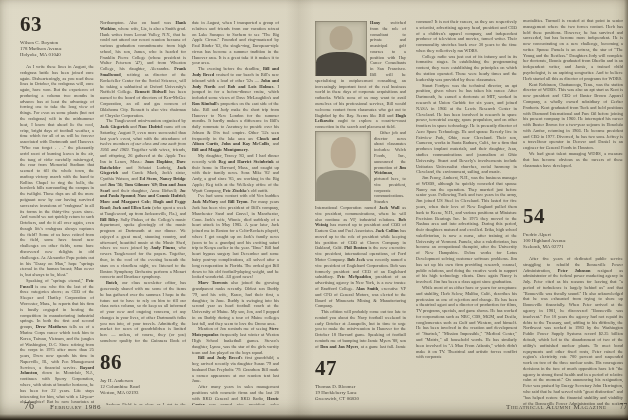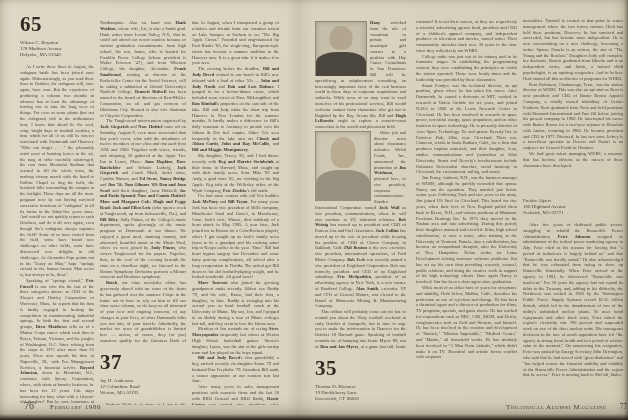--- a/index.html
+++ b/index.html
@@ -50,37 +50,37 @@
 </style>
 </head>
 <body>
 
 <div class="scan">
   <div class="gutter"></div>
 
   <div>
       <div class="col c1">
         <div class="clip" style="height: 392px;">
-          <div class="year">65</div>
+          <div class="year">63</div>
           <div class="addr">
             <div>Wilson C. Boynton</div>
             <div>178 Madison Avenue</div>
             <div>Holyoke, MA 01040</div>
           </div>
           <p class="para">As I write these lines in August, the crabgrass battle has been joined once again. Dishearteningly, as you read these lines in October, the crabgrass will, once again, have won. But the experience of producing a column two months in advance has at least the advantage of forcing one to take the long view of things. For even as some plants (but not the crabgrass) wilt in the midsummer heat, I know that ahead lie the cool, crisp, bright days of football weather, a time which for all of us will be forever associated with Dartmouth and Hanover. "Who can forget . . ." the pleasantly acrid scent of burning leaves in the air, the tang of cider carefully raisin-aged, the roar from Memorial Stadium that seemed to fill the whole town, the madcap victory march with the band to Rollins Chapel to ring the bells, the hemlock hills surrounding the campus in the twilight. Those days are all the more poignant now by our having survived successive invasions of "crabgrass" in all its forms in the thirty-five years since. And would we not quickly return to such Octobers, and do it all over again, even though life's crabgrass always captures the field? Some of us have retired from the field, some have found new challenges on other fields, some have discovered new delights in old challenges. As Alexander Pope points out in his "Essay on Man," hope "springs eternal in the human breast; Man never is, but always to be, blest."</p>
           <p class="para">Speaking of "springs eternal," <b>Pete Fussell</b> is one who fits the last of the three categories above; as CEO of the Sleeper and Hartley Corporation of Worcester, Mass., he reports that his firm is busily engaged in besting the competition in manufacturing industrial springs. In both the first and second groups, <b>Drew Matthews</b> tells us of a Marine Corps career which took him to Korea, Taiwan, Vietnam, and the jungles of Washington, D.C. Since retiring from the corps in 1975 after more than 25 years, Drew now spends his time in Naperville, Ill., with Pen Management Services, a financial service. <b>Bayard Johnston</b>, down in Montclair, N.J., continues with Sperry Corporation, where, with stints at broader horizons, he has been for 22 years. Life stays interesting for him, what with a 14-year-old daughter! But he now luxuriates at Lake Winnipesaukee in August, while at home he makes fine, technically demanding recordings of many musical functions at Rutgers University. , though thinking of retiring, continues in his 25th year to teach social studies so well at the high school in Lexington, Mass., that he has been honored with the DeMolay Annual Exemplary Teacher Award.  writes that he no longer has a six-hour commute now that he operates out of his home in Medfield. Last November,  married a 1961 Smith graduate, Martha Grace, while at her 25th reunion this spring in</p>
         </div>
       </div>
       <div class="col c2">
         <div class="clip" style="height: 324px;">
           <p class="para cont">Northampton. Also on hand was <b>Hank Watkins</b>, whose wife, Liz, is also a Smith grad. Hank writes from Locust Valley, N.Y., that he could not attend our recent reunion because of various graduation commitments: from high school, his son, James, who is headed for Franklin Pierce College (whose president is Walter Peterson '47), and from Wheaton College, his daughter, Alexandra. <b>Frank Smallwood</b>, retiring as director of the Rockefeller Center for the Social Sciences, will be taking a sabbatical at Oxford University's Nuffield College. <b>Bennett Bidwell</b> has been named to the board of directors of Kerr-McGee Corporation, an oil and gas concern of Oklahoma City. Bennett is also vice chairman of Chrysler Corporation.</p>
           <p class="para">The Tanglewood mini-reunion organized by <b>Jack Giegerich</b> and <b>Nase Hufriel</b> came off on Saturday, August 9, even more successful than last year's event, what with the attendance of twelve members <i>of our class and one each from 1956 and 1969.</i> Together with wives, friends, and offspring, 26 gathered at the Apple Tree Inn in Lenox, Mass.: <b>Joan Hopkins</b>, <b>Dave Batchelder</b> and Schatzi Ludwig, <b>Jack Giegerich</b> and Carole Mack, Jack's sister, Cynthia Watson, and <b>Ed Stern</b>, <b>Nancy Bridge</b> and <b>Jim '56</b>; <b>Tom Gilmore '69</b>; <b>Don and Joan Searl</b> and their daughter, Anne Bidwell; <b>Joe and Paula Spound</b>; <b>Nase and Connie Hufriel</b>; <b>Marc and Margaret Cole</b>; <b>Hugh and Peggy Read</b>; <b>Jack and Ellen Lotz</b> (who spent a week at Tanglewood, up from Jacksonville, Fla.), and <b>Bill Riley</b>. Sally Pinkas, of the College's music department, spoke glowingly of the music program at Dartmouth at our dinner. We enjoyed a great meal, stunning country, and afterward, beautiful music at the Music Shed, where we were joined by <b>Andy Pincus</b>, who covers Tanglewood for the papers. Together, then, in the cool of the evening beneath the stars on a cloudless night, we listened to the Boston Symphony Orchestra perform a Mozart concerto and Bruckner symphony.</p>
           <p class="para"><b>Butch</b>, our class newsletter editor, has generously shared with me some of the items he has gathered over the summer. I hope in the future not to have to rely on him to fill our class notes column, so do keep us all informed of your new and ongoing concerns, of any changes in your lives, of other Dartmouth folks you run into, of your travels. Admittedly, the market for news of grandchildren is limited here — unless, of course, they (or you) somehow qualify for the Guinness Book of World Records.</p>
         </div>
-        <div class="year">37</div>
+        <div class="year">86</div>
         <div class="addr">
           <div>Jay H. Anderson</div>
           <div>12 Columbine Road</div>
           <div>Weston, MA 02193</div>
         </div>
         <p class="para">Sachem Field is as close as I got to the  office on the deadline</p>
       </div>
       <div class="col c3">
         <div class="clip" style="height: 385px;">
           <p class="para cont">date in August, when I transported a group of relatives and friends from our vacation retreat on Lake Sunapee to Sachem to see "The Big Apple Circus." Founded and ring-mastered by Paul Binder '63, the single-ring, European-style circus has become a summer tradition in the Hanover area. It is a great take if it makes it to your area.</p>
@@ -92,21 +92,21 @@
           <p class="para"><b>Bill and Judy Breed</b>'s first grandchild, a boy, arrived recently via daughter Susan '79 and husband Dan Freyholtz '79. Grandson Bill made a cameo appearance at our reunion tent last June.</p>
           <p class="para">After many years in sales management positions with cosmetic firms and the last 20 with RKO General and RKO Radio, <b>Howie Carter</b> was named vice president, sales manager, eastern region, of New York-based Radio P Records. </p>
         </div>
       </div>
       <div class="col c4">
         <div class="clip" style="height: 330px;">
           <p class="para cont"><span class="photo v1" title="black-and-white head-and-shoulders portrait of a classmate in a dark suit" style="width: 52px; height: 55px;"></span><b>Hany</b> switched from the role of consultant to private and municipal golf courses to a position with Hay Career Consultants in San Francisco. Bill will be specializing in outplacement consulting, an increasingly important facet of the real business world in these days of corporate acquisitions and cutbacks. While none of us may want to avail ourselves of his professional services, Bill would welcome contact from classmates who get out to Baghdad by the Bay. Seems like Bill and <b>Hugh Lefkowitz</b> ought to explore a coast-to-coast connection in the search and placement field.</p>
           <p class="para"><span class="photo v2" title="black-and-white head-and-shoulders portrait of a smiling classmate in a light suit" style="width: 56px; height: 70px;"></span>Other job and director news about classmates includes: Welch Foods, Inc., announced the promotion of <b>Jim Weidman</b>, pictured here, to vice president, corporate communications. Standex International Corporation named <b>Jack Wall</b> as vice president, communications, where he will also continue as VP, industrial relations. <b>Bob Weinig</b> has moved up to president and COO of Eastern Gas and Fuel Associates. <b>Jack Collins</b> has moved up to the role of president while keeping his position of COO at Clorox Company in Oakland, Calif. <b>Phil Benton</b> is the new executive vice president, international operations, of Ford Motor Company. <b>Bob Jeck</b> was recently named a vice president of Englehard Corporation. Bob was formerly president and CEO of an Englehard subsidiary. <b>Pete McSpadden</b>, president of an advertising agency in New York, is a new trustee of Bradford College. <b>Alan Smith</b>, executive VP and CFO of General Motors, was elected to the Board of Minnesota Mining &amp; Manufacturing Company.</p>
           <p class="para">This edition will probably come out too late to remind you about the Navy football weekend in early October at Annapolis, but in time to urge you to make the mini-reunion in Hanover for the October 18 Harvard game. Speaking of football reminds me of bumping into Jamie Myers '88, son of <b>Don and Jan Myers</b>, at a game last fall. Jamie looked fine despite the back injury he suffered in a 1984 freshman football game. He had to pass up football in 1985, but hoped to be back on the field this fall. Jamie is serving this year as president of Theta Delt.</p>
         </div>
-        <div class="year">35</div>
+        <div class="year">47</div>
         <div class="addr">
           <div>Thomas D. Bloomer</div>
           <div>19 Huckleberry Lane</div>
           <div>Greenwich, CT 06830</div>
         </div>
       </div>
       <div class="col c5">
         <div class="clip" style="height: 386px;">
           <p class="para cont">common? It is not their careers, as they are respectively a scientist, advertising agency head, president and CEO of a children's apparel company, and independent producer of television and movies, turned writer. Their commonality stretches back over 30 years to the time when they collectively ran WDBS.</p>
           <p class="para">College radio was just out of its infancy and in its formative stages. In establishing the programming content, they were establishing the principles on which the station operated. Those were heady times and the leadership was provided by these classmates.</p>
@@ -114,20 +114,21 @@
           <p class="para">Jim Penny, Amherst, N.H., was the business manager of WDBS, although he quickly conceded that spouse Nancy ran the operation. They married just before senior year. Following Tuck and two years in the army, Jim joined US Steel in Cleveland. This lasted for five years, when their love of New England pulled them back to Keene, N.H., and various positions at Miniature Precision Bearings Inc. In 1975 they moved to the Nashua area and into advertising. During this period, their daughters matured and excelled. Erika, high school valedictorian, is now a nurse, after training at the University of Vermont. Pamela, also a valedictorian, has become an occupational therapist, after the University of New Hampshire. Debra works for Lotus Development solving customer software problems. Jim has set up his own firm providing research, counsel, public relations, and doing the creative work in support of his high technology clients. Once again Nancy is involved. Jim has been a class agent since graduation.</p>
           <p class="para">While most of us either have or yearn for acceptance and stability, Herb Selow, Malibu, Calif., describes his profession as one of rejection and change. He has been a theatrical agent and a director of production for films, TV programs, specials, and game shows. He has worked for corporations such as NBC, CBS, MGM, and Desilu, conglomerates such as Gulf and Western, and himself. He has been involved in the creation and development of "Startrek," "Mission Impossible," "Medical Center," and "Matrix," all household words. He has similarly been involved in "A Man From Atlantis," which didn't make it on TV. Theatrical and artistic forces conflict with corporate</p>
         </div>
       </div>
       <div class="col c6">
         <div class="clip" style="height: 180px;">
           <p class="para cont">mentalities. Turmoil is created at that point in senior management where the two forces contact. Herb has held these positions. However, he has survived and succeeded, but has become more independent. He is now concentrating on a new challenge, becoming a writer. Spouse Pamela is an actress, the star of "The Young and the Restless." Daughters Jody will complete her doctorate, Bonnie graduated from Oberlin and is an independent writer, and Jamie, a trained child psychologist, is an aspiring songwriter. And to believe Herb started all this as director of programs for WDBS.</p>
           <p class="para">Kent Robinson, Chattanooga, Tenn., was the station director of WDBS. This was also an apt start as Kent is now president and CEO of Buster Brown Apparel Company, a wholly owned subsidiary of Gerber Products. Kent graduated from Tuck and held positions with Diamond International and Pure Oil before joining his present company in 1960. He interrupted his career with Buster Brown for a two-year sojourn in Honolulu with Amfac, returning in 1966. He became president and CEO in 1977. Divorced, he has two sons. Jeffrey is a travel/tour operator in Denver and Daniel is an engineer for General Foods in Houston.</p>
           <p class="para">We had great talent managing WDBS, a measure that has become obvious as the careers of these classmates have developed.</p>
         </div>
+        <div class="year">54</div>
         <div class="addr">
           <div>Fredric Alpert</div>
           <div>100 Highland Avenue</div>
           <div>Seekonk, MA 02771</div>
         </div>
         <p class="para">After five years of dedicated public service struggling to rebuild the Bonneville Power Administration, <b>Peter Johnson</b> resigned as administrator of the federal power marketing agency in July. Peter cited as his reasons for leaving that "a period of turbulence is largely behind us" and that "Bonneville was fiscally sound." He also acknowledged that he was exhausted from trying to shore up Bonneville financially. When Peter arrived at the agency in 1981, he discovered "Bonneville was insolvent." For 10 years the agency had not repaid its debts to the Treasury, and, adding to his difficulty, the Northwest was socked in 1983 by the Washington Public Power Supply Systems record $2.25 billion default, which led to the abandonment of two of the utility's unfinished nuclear plants. To meet bond repayments and other fixed costs, Peter raised the region's electricity rate 700 percent and suspended work on two of the three nuclear units. His courageous decisions in the face of much opposition have left "the agency in strong fiscal health and in a period of relative calm at the moment." On announcing his resignation, Peter was praised by Energy Secretary John Herrington, who said that he had served with "great distinction" and "has helped restore the financial stability and viability of the Bonneville Power Administration and the region that he serves." Peter is moving back to McCall, Idaho.</p>
       </div>
     </div>
 
   <div class="footer footer-left">

